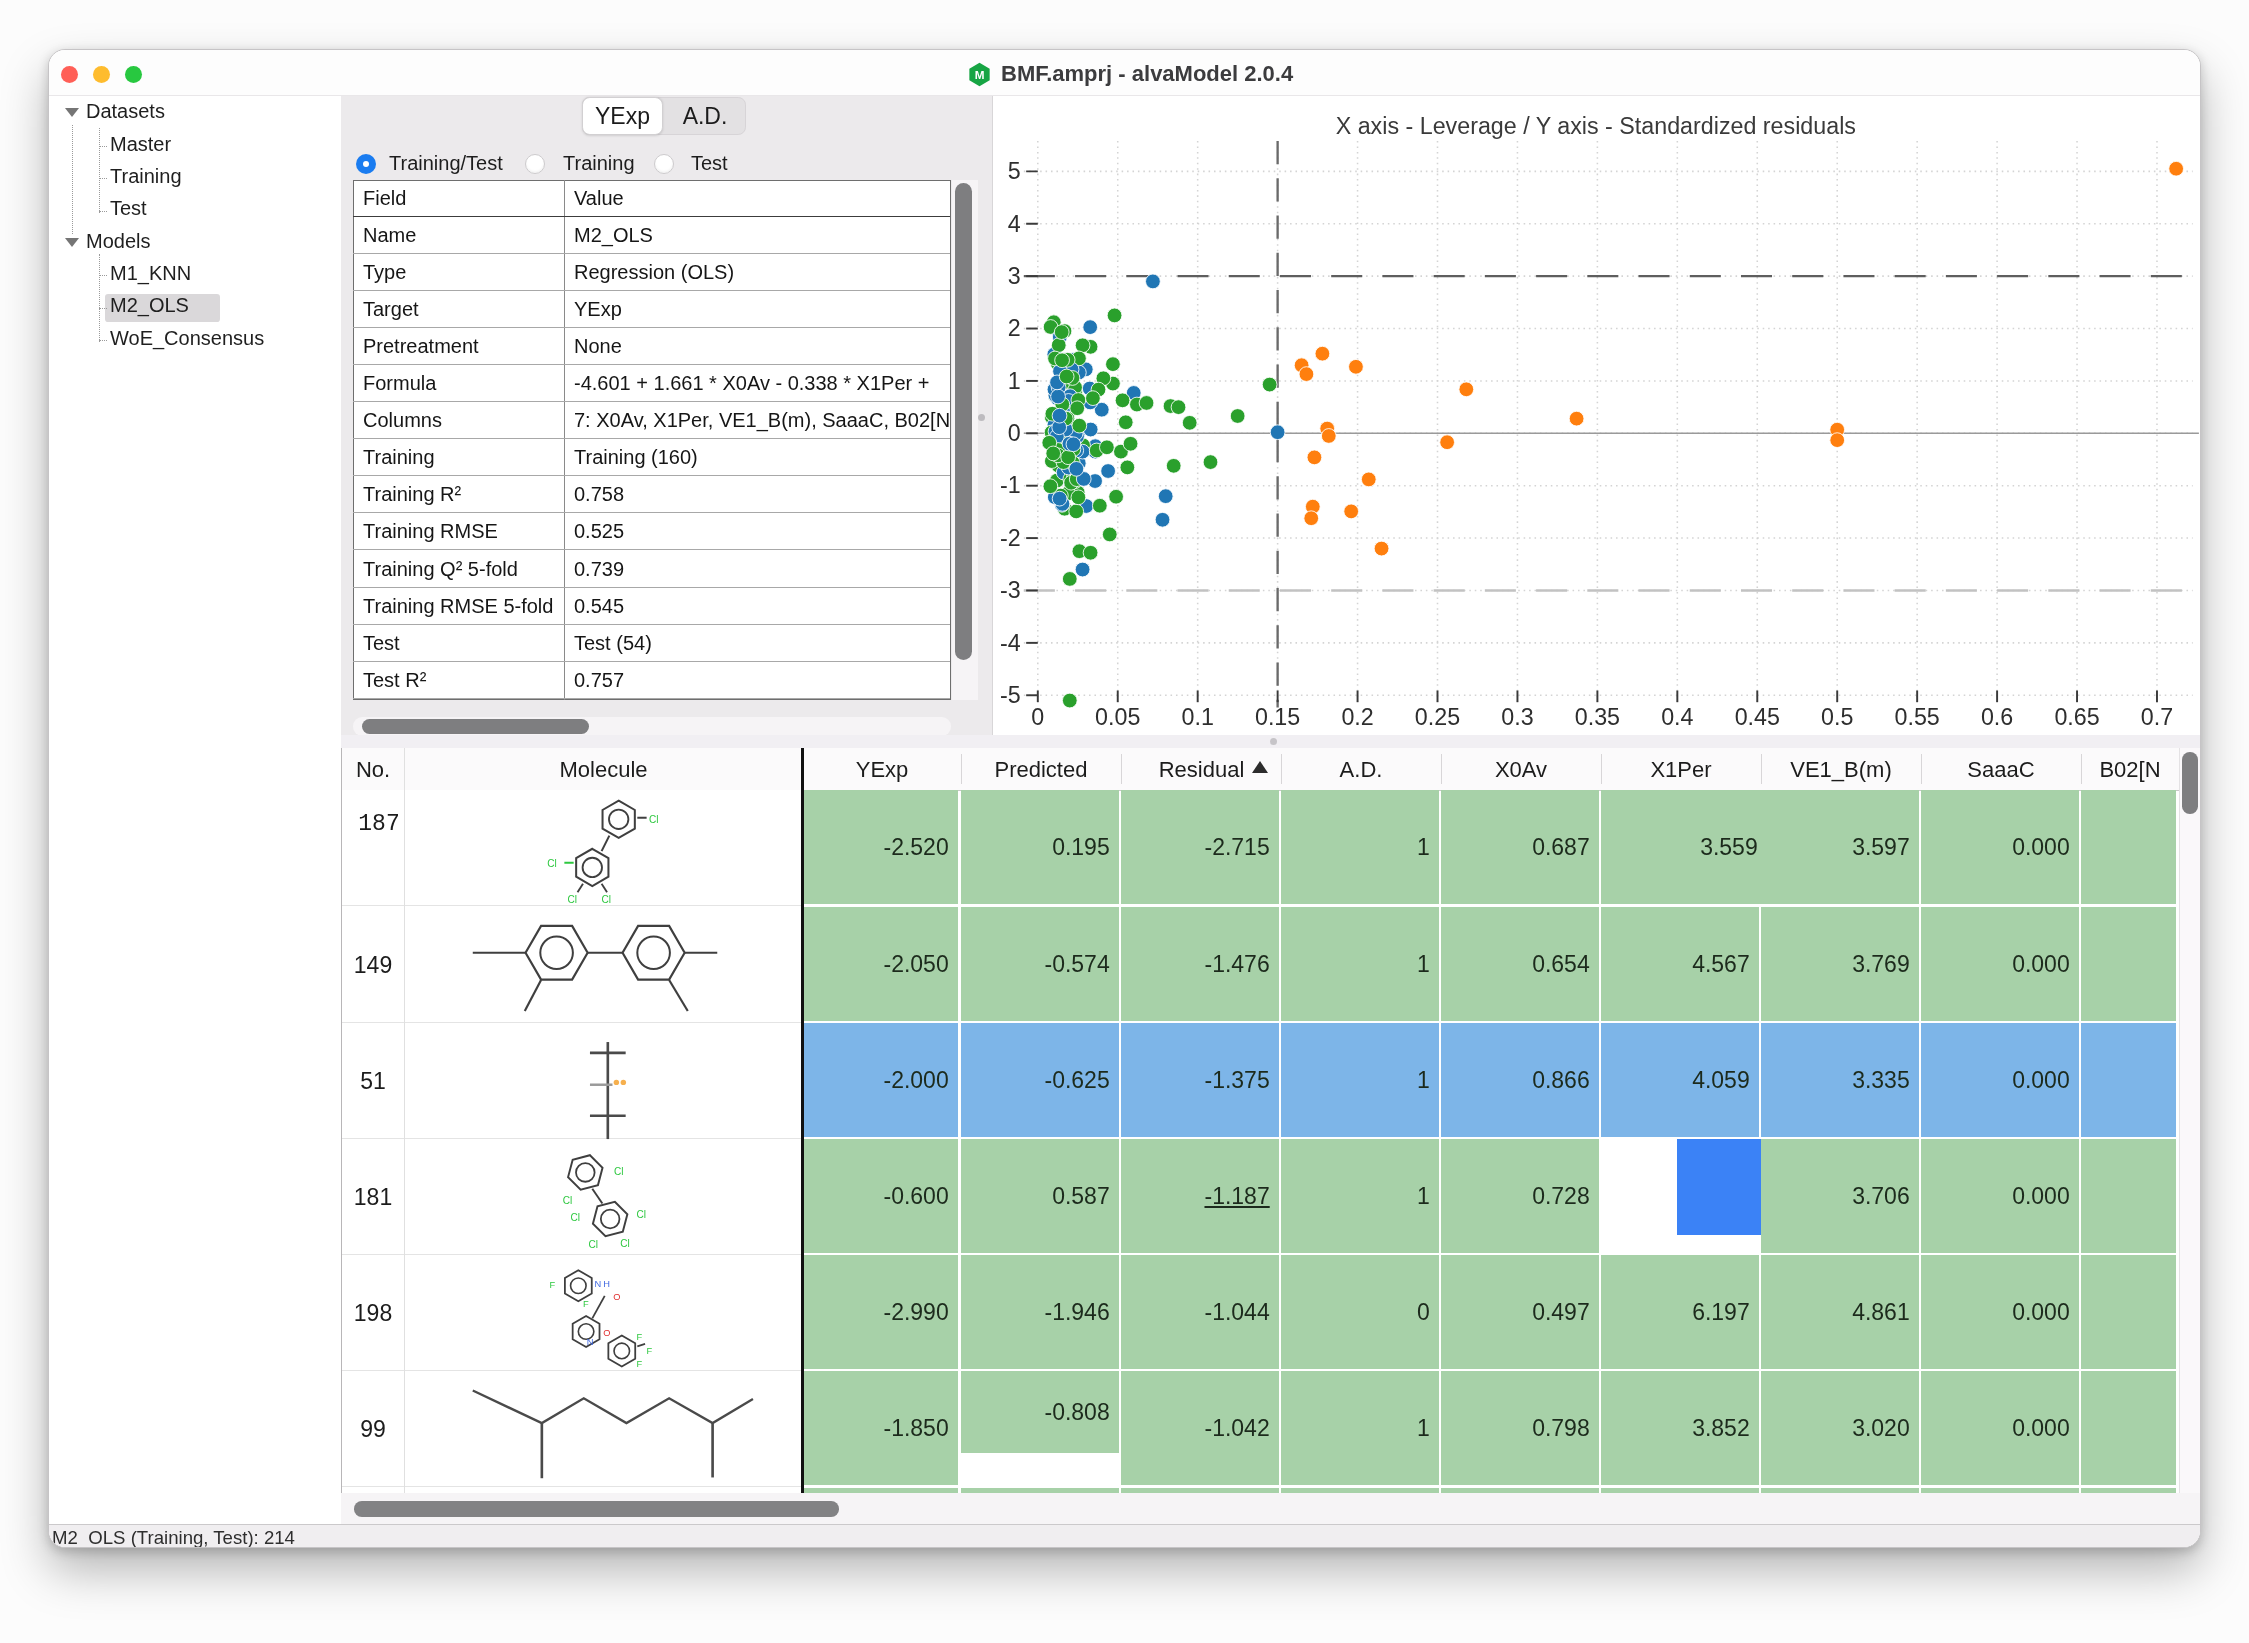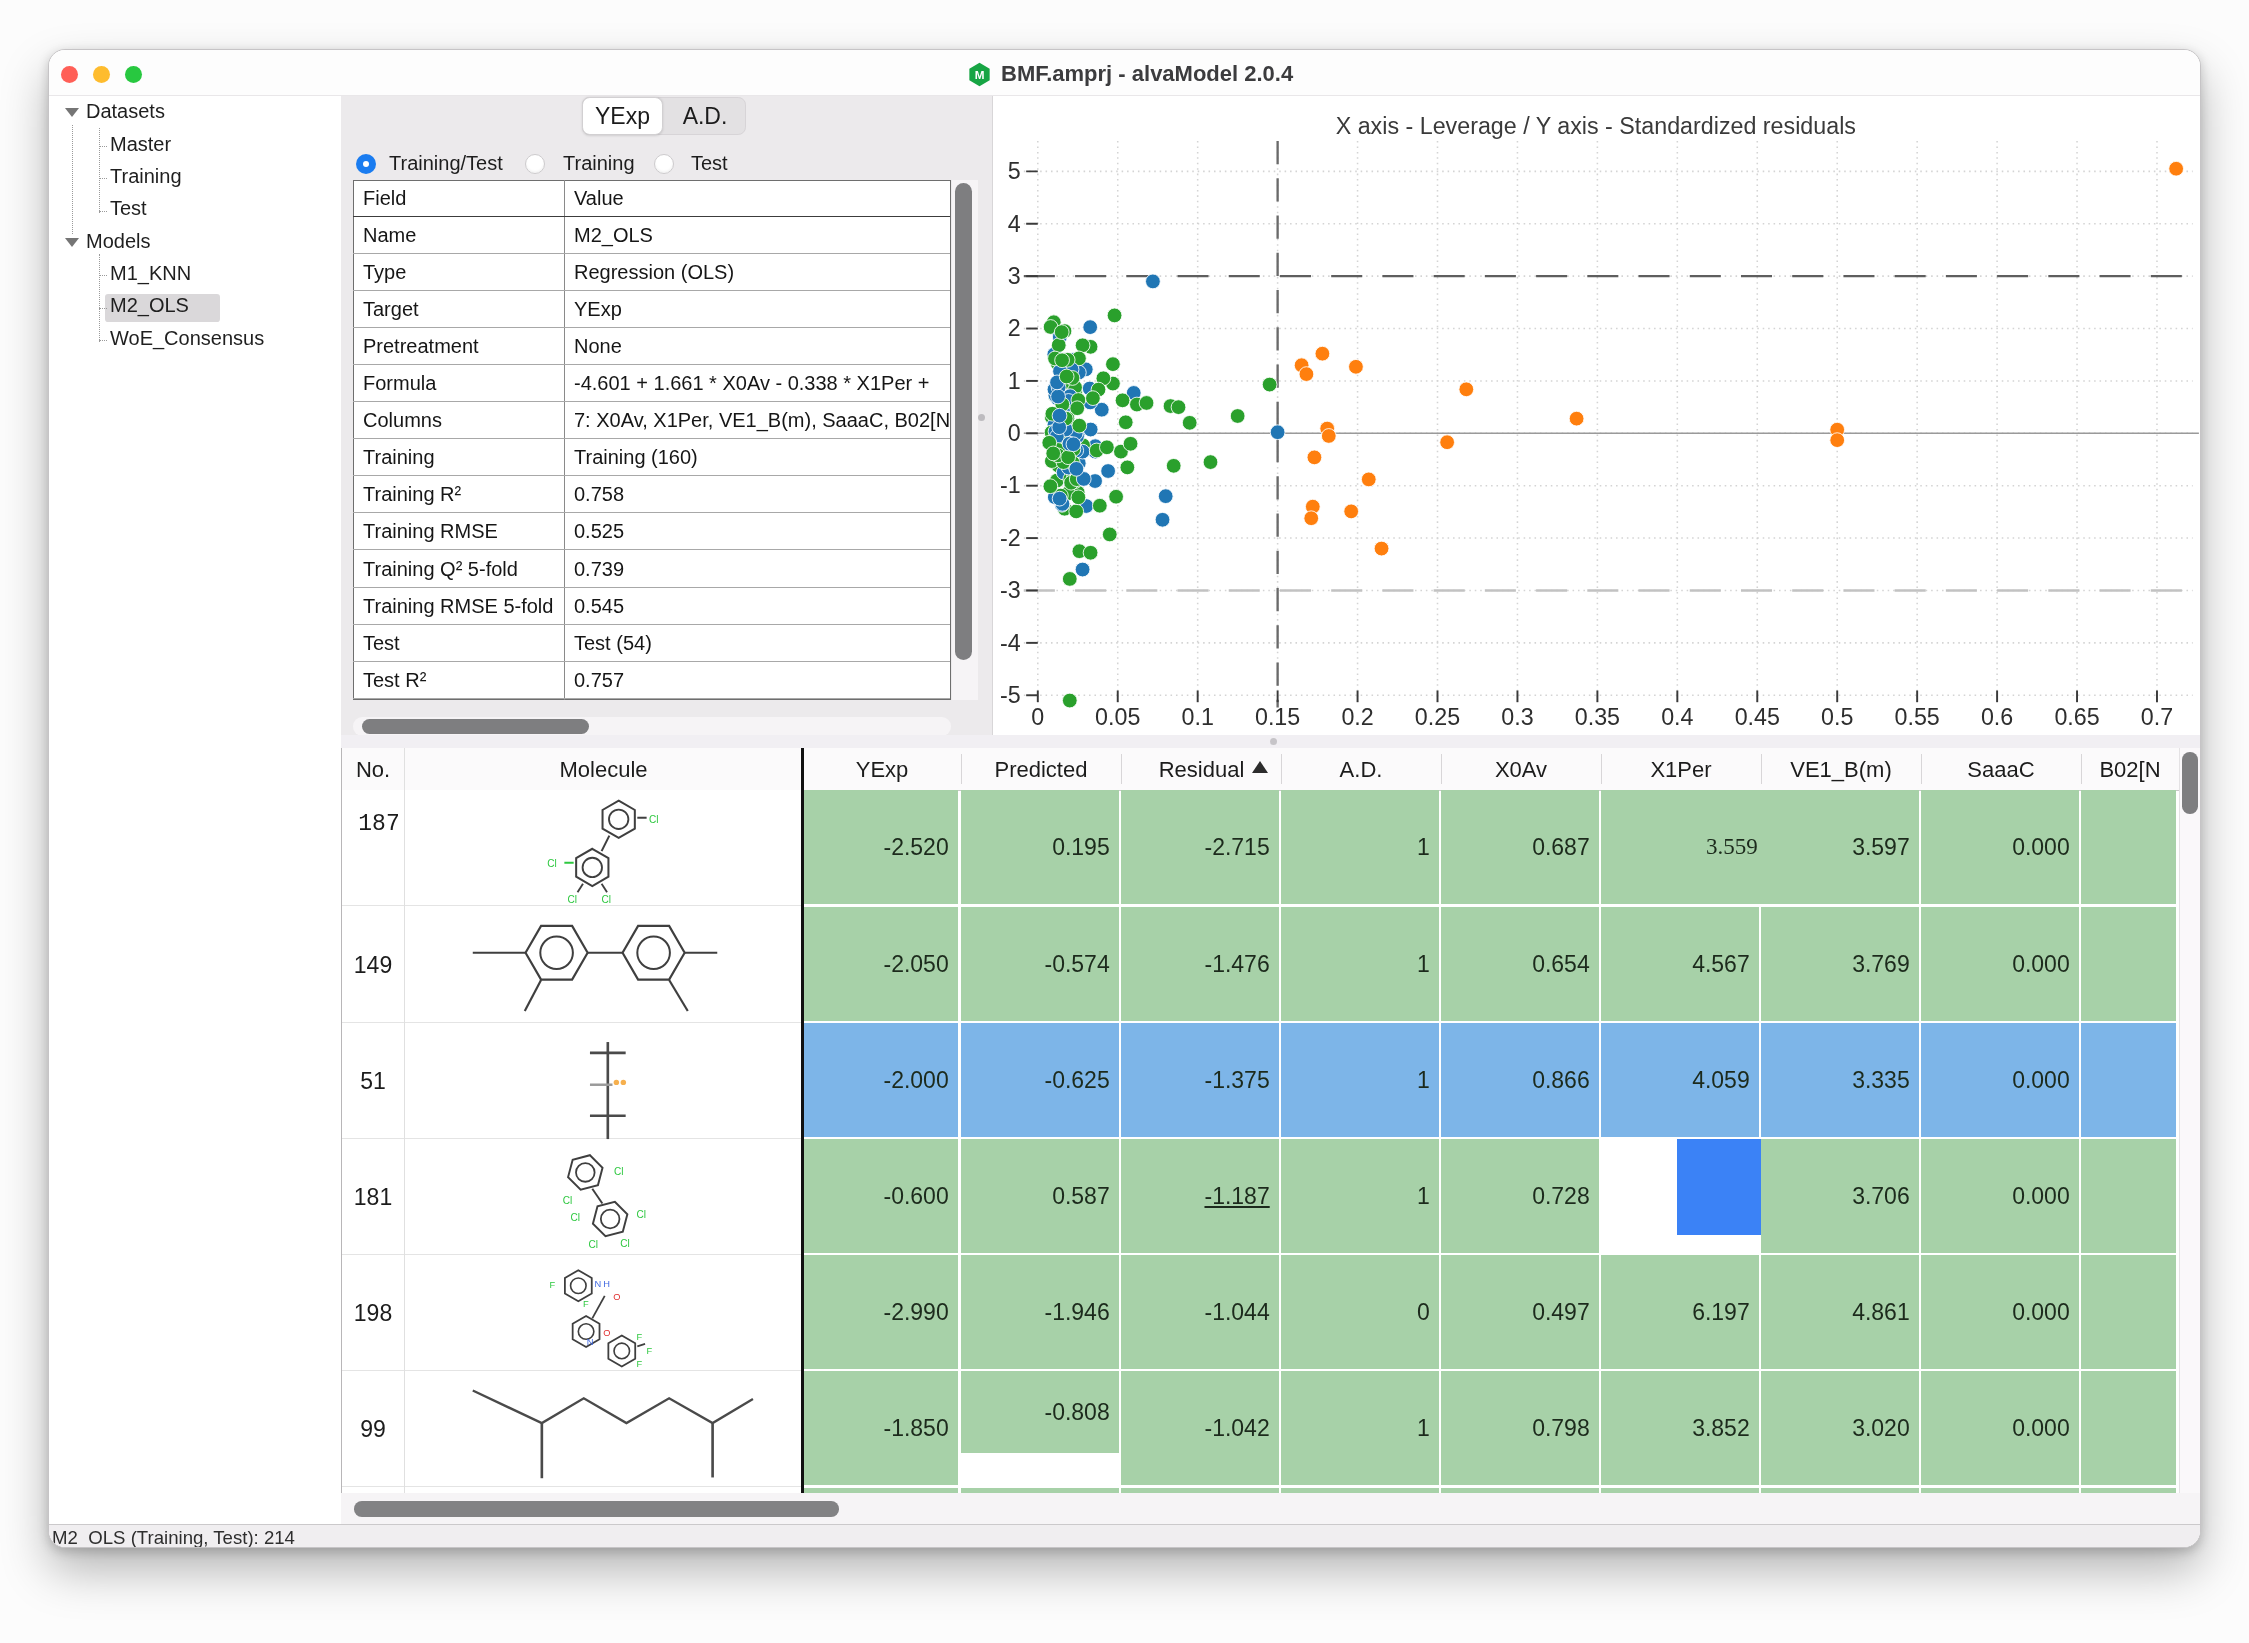--- a/index.html
+++ b/index.html
@@ -408,21 +408,21 @@
 <div style="position:absolute;left:1712px;top:704px;width:0.8px;height:30px;background:#d8d6d8;"></div>
 <div style="position:absolute;left:1872px;top:704px;width:0.8px;height:30px;background:#d8d6d8;"></div>
 <div style="position:absolute;left:2032px;top:704px;width:0.8px;height:30px;background:#d8d6d8;"></div>
 <div style="position:absolute;left:292px;top:740px;width:463px;height:116px;background:#ffffff;border-bottom:0.8px solid #e4e4e4;"></div>
 <div class="noc" style="left:292px;top:716px;width:76px;height:116px;font-family:Liberation Mono, monospace;">187</div>
 <div class="dc" style="left:754px;top:740px;width:155px;height:114px;background:#a7d1a8;">-2.520</div>
 <div class="dc" style="left:912px;top:740px;width:158px;height:114px;background:#a7d1a8;">0.195</div>
 <div class="dc" style="left:1072px;top:740px;width:158px;height:114px;background:#a7d1a8;">-2.715</div>
 <div class="dc" style="left:1232px;top:740px;width:158px;height:114px;background:#a7d1a8;">1</div>
 <div class="dc" style="left:1392px;top:740px;width:158px;height:114px;background:#a7d1a8;">0.687</div>
-<div class="dc" style="left:1552px;top:740px;width:166px;height:114px;background:#a7d1a8;font-family:Liberation Serif, serif;">3.559</div>
+<div class="dc" style="left:1552px;top:740px;width:166px;height:114px;background:#a7d1a8;">3.559</div>
 <div class="dc" style="left:1712px;top:740px;width:158px;height:114px;background:#a7d1a8;">3.597</div>
 <div class="dc" style="left:1872px;top:740px;width:158px;height:114px;background:#a7d1a8;">0.000</div>
 <div class="dc" style="left:2032px;top:740px;width:95px;height:114px;background:#a7d1a8;"></div>
 <div style="position:absolute;left:292px;top:857px;width:463px;height:116px;background:#ffffff;border-bottom:0.8px solid #e4e4e4;"></div>
 <div class="noc" style="left:292px;top:857px;width:64px;height:116px;">149</div>
 <div class="dc" style="left:754px;top:857px;width:155px;height:114px;background:#a7d1a8;">-2.050</div>
 <div class="dc" style="left:912px;top:857px;width:158px;height:114px;background:#a7d1a8;">-0.574</div>
 <div class="dc" style="left:1072px;top:857px;width:158px;height:114px;background:#a7d1a8;">-1.476</div>
 <div class="dc" style="left:1232px;top:857px;width:158px;height:114px;background:#a7d1a8;">1</div>
 <div class="dc" style="left:1392px;top:857px;width:158px;height:114px;background:#a7d1a8;">0.654</div>

